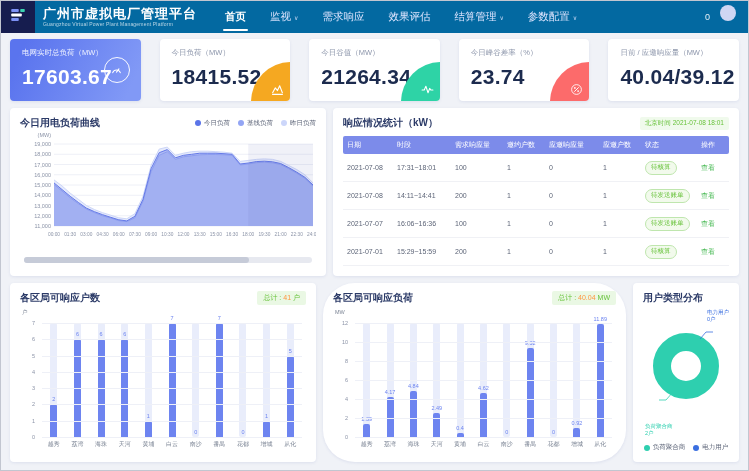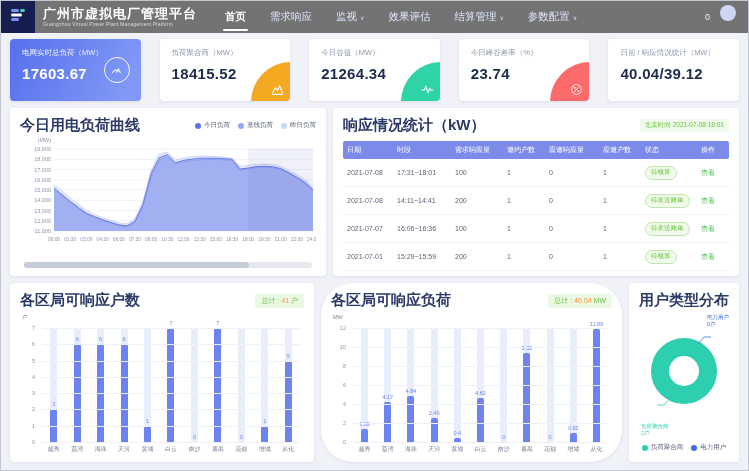--- a/index.html
+++ b/index.html
@@ -1,51 +1,51 @@
 <!DOCTYPE html>
 <html><head>
 <meta charset="utf-8">
 <style>
   * { margin:0; padding:0; box-sizing:border-box; }
   body { font-family:"Liberation Sans", sans-serif; background:#fff; }
   .app { width:749px; height:471px; border:1px solid #c2c6d0; background:#f0f2f7; position:relative; overflow:hidden; }
 
   
-  .topbar { height:32px; background:#737373; display:flex; align-items:stretch; }
+  .topbar { height:32px; background:#0369a1; display:flex; align-items:stretch; }
   .logo-box { width:34px; background:#161d4f; display:flex; align-items:center; justify-content:center; flex:none; }
   .brand { display:flex; flex-direction:column; justify-content:center; margin-left:8px; color:#fff; flex:none; }
   .brand-title { font-size:13px; font-weight:bold; letter-spacing:1px; line-height:14px; }
   .brand-sub { font-size:5px; opacity:.7; letter-spacing:.2px; }
   .nav { display:flex; margin-left:16px; align-items:stretch; }
   .nav-item { color:#dfe5ff; font-size:10.5px; padding:0 12px; display:flex; align-items:center; position:relative; cursor:pointer; white-space:nowrap; }
   .nav-item.active { color:#fff; font-weight:bold; }
   .nav-item.active::after { content:""; position:absolute; left:10px; right:10px; bottom:2px; height:2px; background:#fff; border-radius:1px; }
   .caret { font-size:6px; margin-left:3px; opacity:.85; }
   .top-right { margin-left:auto; display:flex; align-items:center; gap:10px; padding-right:12px; color:#fff; }
   .notif { font-size:9px; opacity:.9; }
   .avatar { width:16px; height:16px; border-radius:50%; background:#cfd6f3; margin-top:-8px; }
 
   
   .content { padding:6px 9px; }
 
   .kpi-row { display:flex; gap:19px; height:62px; margin-bottom:7px; }
   .kpi { flex:1; background:#fff; border-radius:4px; position:relative; overflow:hidden; padding:9px 12px; box-shadow:0 1px 3px rgba(82,96,170,.12); }
   .kpi-label { font-size:7.5px; color:#8d96ab; margin-bottom:7px; white-space:nowrap; }
-  .kpi-value { font-size:15px; font-weight:bold; color:#1c2b4e; letter-spacing:.3px; }
+  .kpi-value { font-size:21px; font-weight:bold; color:#1c2b4e; letter-spacing:.3px; }
   .kpi.main { background:linear-gradient(115deg,#5a74ee 10%,#8199f6 90%); }
   .kpi.main .kpi-label { color:#eef1ff; }
   .kpi.main .kpi-value { color:#fff; }
   .kpi-circle { position:absolute; right:11px; top:50%; transform:translateY(-50%); width:26px; height:26px; border:1.5px solid rgba(255,255,255,.95); border-radius:50%; display:flex; align-items:center; justify-content:center; }
   .quarter { position:absolute; right:-1px; bottom:-1px; width:40px; height:40px; border-top-left-radius:100%; }
   .quarter svg { position:absolute; right:7px; bottom:6px; }
 
   .mid-row { display:flex; gap:7px; margin-bottom:7px; height:168px; }
   .panel { background:#fff; border-radius:4px; box-shadow:0 1px 3px rgba(82,96,170,.12); padding:8px 10px; }
   .panel-head { display:flex; justify-content:space-between; align-items:center; }
-  .panel-title { font-size:15px; font-weight:bold; color:#2b3a67; white-space:nowrap; }
+  .panel-title { font-size:10px; font-weight:bold; color:#2b3a67; white-space:nowrap; }
 
   .load-panel { width:316px; }
   .legend { display:flex; gap:8px; align-items:center; }
   .legend-item { font-size:6.5px; color:#5a6276; display:flex; align-items:center; gap:3px; cursor:pointer; white-space:nowrap; }
   .dot { width:6px; height:6px; border-radius:50%; display:inline-block; }
   .scrollbar { height:6px; background:#e7e9f0; border-radius:3px; margin:3px 4px 0 4px; position:relative; }
   .scroll-thumb { position:absolute; left:0; top:0; height:6px; width:78%; background:#c6cbd8; border-radius:3px; cursor:grab; }
 
   .table-panel { flex:1; }
   .time-badge { font-size:6.5px; color:#67c23a; background:#f0faec; padding:2px 5px; border-radius:2px; white-space:nowrap; }
@@ -101,25 +101,25 @@
     </div>
     <div class="brand">
       <div class="brand-title">广州市虚拟电厂管理平台</div>
       <div class="brand-sub">Guangzhou Virtual Power Plant Management Platform</div>
     </div>
     <nav class="nav">
         <div class="nav-item active">
           <span>首页</span>
         </div>
         <div class="nav-item">
-          <span>需求响应</span>
-        </div>
-        <div class="nav-item">
           <span>监视</span>
           <span class="caret">∨</span>
+        </div>
+        <div class="nav-item">
+          <span>需求响应</span>
         </div>
         <div class="nav-item">
           <span>效果评估</span>
         </div>
         <div class="nav-item">
           <span>结算管理</span>
           <span class="caret">∨</span>
         </div>
         <div class="nav-item">
           <span>参数配置</span>
@@ -139,21 +139,21 @@
           <div class="kpi-label">电网实时总负荷（MW）</div>
           <div class="kpi-value">17603.67</div>
           <div class="kpi-circle">
             <svg viewBox="0 0 24 24" width="13" height="13">
               <path d="M5 16a7.5 7.5 0 0 1 14 0" fill="none" stroke="#fff" stroke-width="2" stroke-linecap="round"></path>
               <line x1="12" y1="15" x2="16.5" y2="9" stroke="#fff" stroke-width="2" stroke-linecap="round"></line>
             </svg>
           </div>
         </div>
         <div class="kpi">
-          <div class="kpi-label">负荷聚合商（MW）</div>
+          <div class="kpi-label">今日负荷（MW）</div>
           <div class="kpi-value">18415.52</div>
           <div class="quarter" style="background: rgb(245, 168, 33);">
             <svg viewBox="0 0 24 24" width="13" height="13">
               <path d="M3 18 L8 9 L12 14 L16 5 L21 18" fill="none" stroke="#fff" stroke-width="2" stroke-linejoin="round" stroke-linecap="round"></path>
               <line x1="3" y1="21" x2="21" y2="21" stroke="#fff" stroke-width="2" stroke-linecap="round"></line>
             </svg>
           </div>
         </div>
         <div class="kpi">
           <div class="kpi-label">今日谷值（MW）</div>
@@ -170,21 +170,21 @@
           <div class="quarter" style="background: rgb(252, 107, 107);">
             <svg viewBox="0 0 24 24" width="13" height="13">
               <circle cx="12" cy="12" r="9" fill="none" stroke="#fff" stroke-width="1.6"></circle>
               <line x1="8.5" y1="15.5" x2="15.5" y2="8.5" stroke="#fff" stroke-width="1.8" stroke-linecap="round"></line>
               <circle cx="9" cy="9.2" r="1.6" fill="#fff"></circle>
               <circle cx="15" cy="14.8" r="1.6" fill="#fff"></circle>
             </svg>
           </div>
         </div>
         <div class="kpi">
-          <div class="kpi-label">日前 / 响应情况统计（MW）</div>
+          <div class="kpi-label">日前 / 应邀响应量（MW）</div>
           <div class="kpi-value">40.04/39.12</div>
         </div>
       </div>
 
     <div class="mid-row">
       <section class="panel load-panel">
         <div class="panel-head">
           <div class="panel-title">今日用电负荷曲线</div>
           <div class="legend">
               <span class="legend-item">

